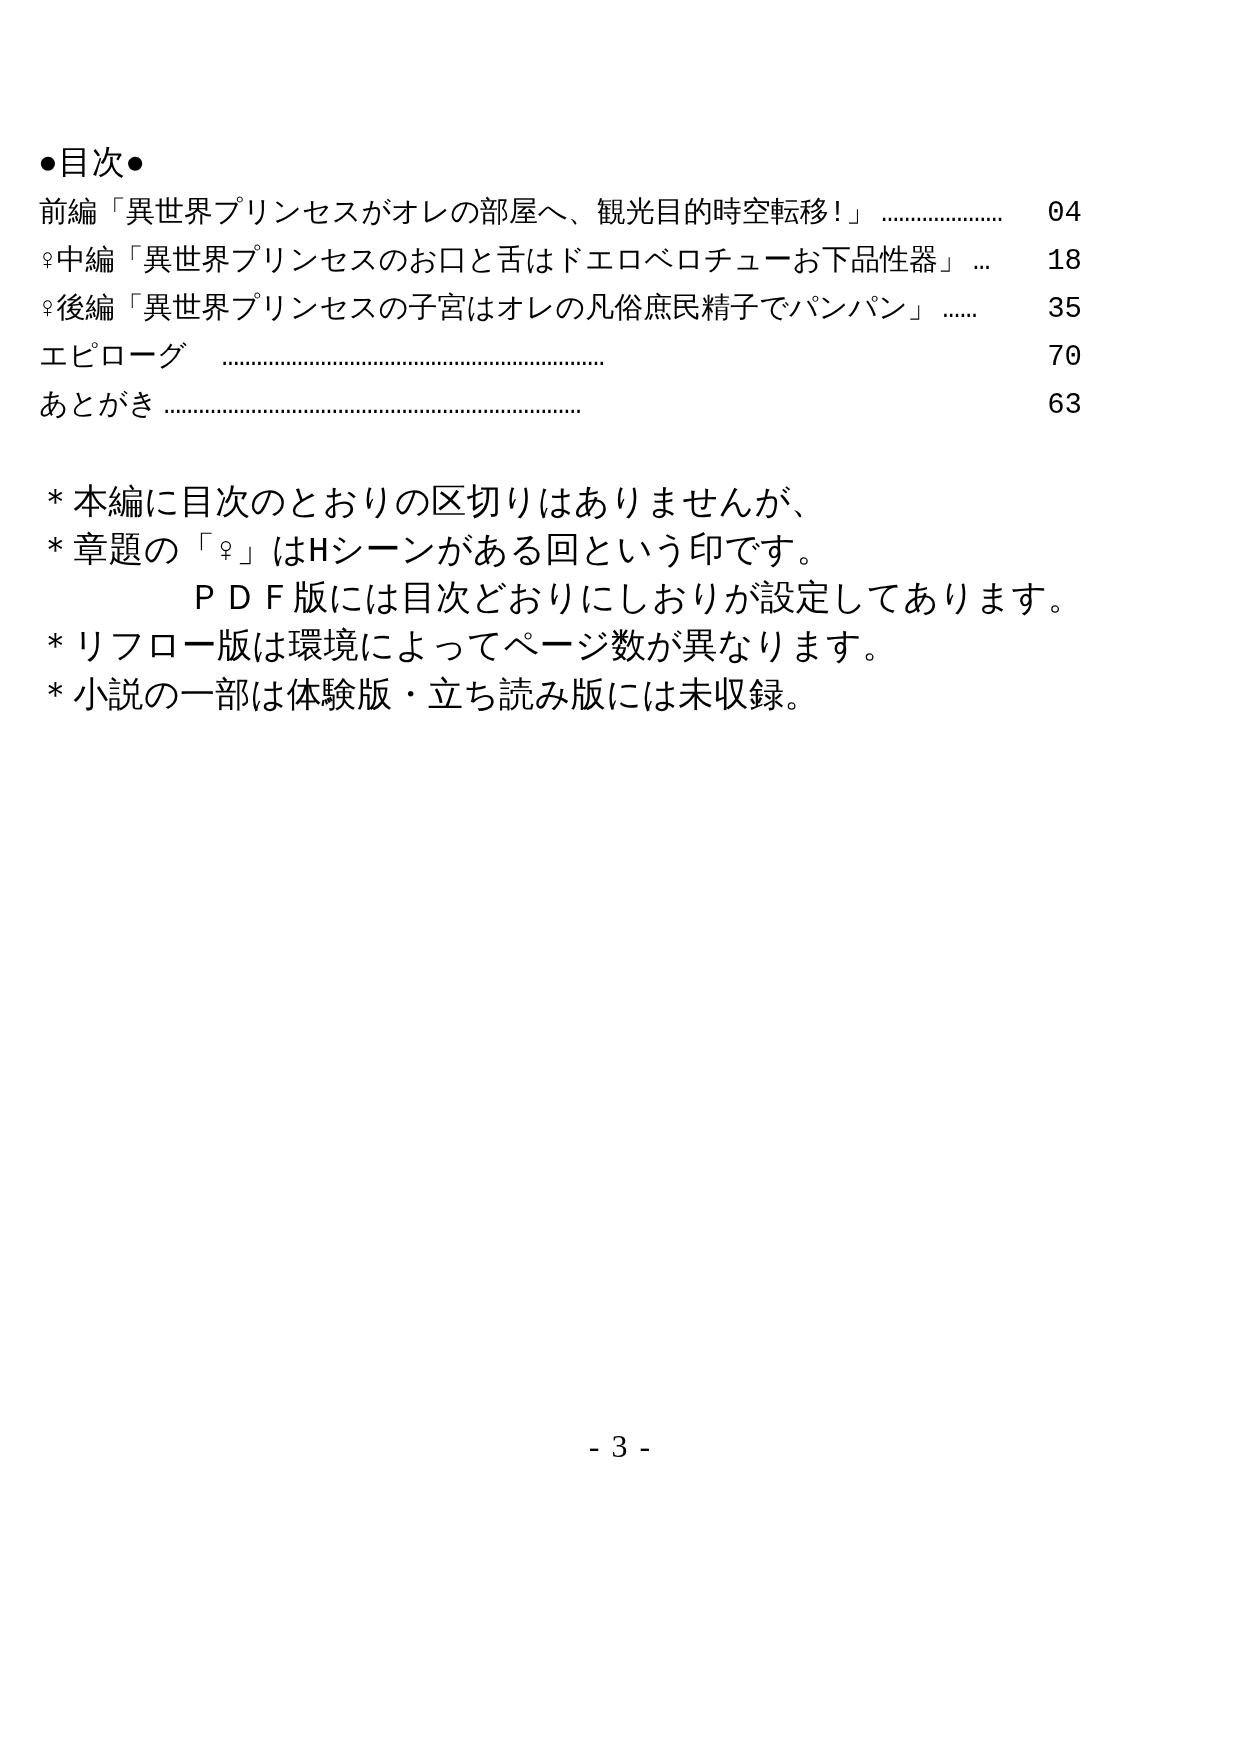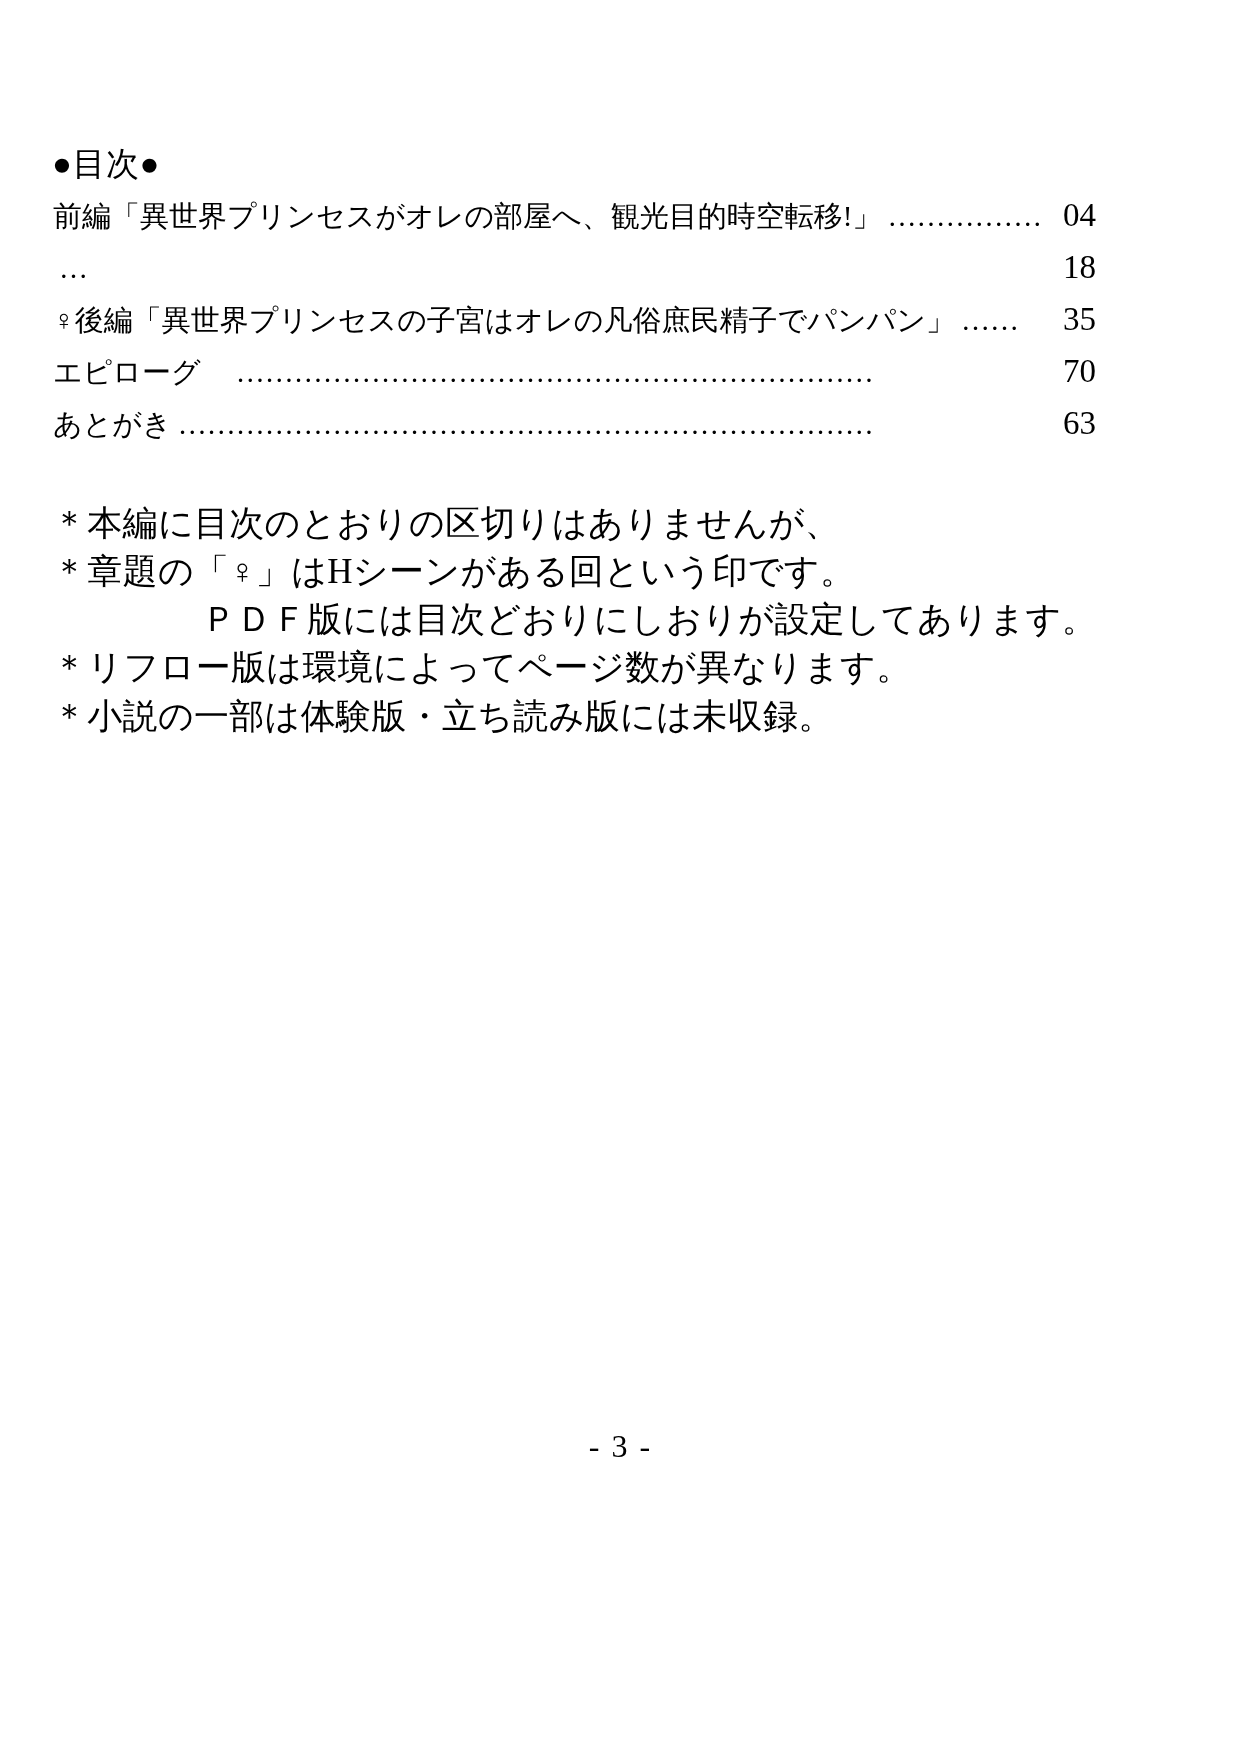--- a/index.html
+++ b/index.html
@@ -17,23 +17,24 @@
   }
   .page {
     position: absolute;
     top: 0; left: 0;
     width: 1241px;
     height: 1754px;
     box-sizing: border-box;
   }
   .content {
     position: absolute;
-    left: 52px;
+    left: 38px;
     top: 145px;
     width: 1045px;
+    font-family: Liberation Mono, monospace;
   }
   .toc-heading {
     font-size: 33px;
     line-height: 1.2;
     letter-spacing: 0.5px;
     margin: 0 0 14px 0;
     white-space: nowrap;
   }
   .toc-list {
     margin: 1px;
@@ -57,21 +58,21 @@
     white-space: nowrap;
     font-size: 29px;
     letter-spacing: 0px;
     padding: 0 6px;
     text-align: left;
   }
   .toc-page {
     flex: 0 0 auto;
     width: 54px;
     text-align: right;
-    font-size: 33px;
+    font-size: 29px;
   }
   .notes {
     margin-top: 60px;
   }
   .note-line {
     font-size: 35px;
     line-height: 1.38;
     white-space: nowrap;
     letter-spacing: 0.3px;
   }
@@ -97,20 +98,21 @@
 
     <div class="toc-heading">●目次●</div>
 
     <ul class="toc-list">
       <li class="toc-row">
         <span class="toc-title">前編「異世界プリンセスがオレの部屋へ、観光目的時空転移!」</span>
         <span class="toc-dots">…………………</span>
         <span class="toc-page">04</span>
       </li>
       <li class="toc-row">
+        <span class="toc-title">♀中編「異世界プリンセスのお口と舌はドエロベロチューお下品性器」</span>
         <span class="toc-dots">…</span>
         <span class="toc-page">18</span>
       </li>
       <li class="toc-row">
         <span class="toc-title">♀後編「異世界プリンセスの子宮はオレの凡俗庶民精子でパンパン」</span>
         <span class="toc-dots">……</span>
         <span class="toc-page">35</span>
       </li>
       <li class="toc-row">
         <span class="toc-title">エピローグ</span>

